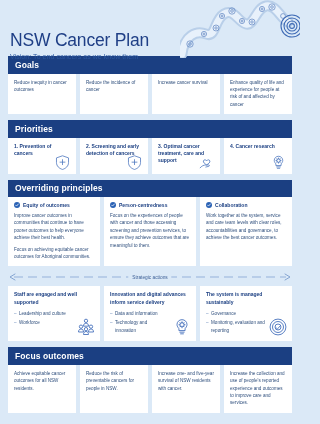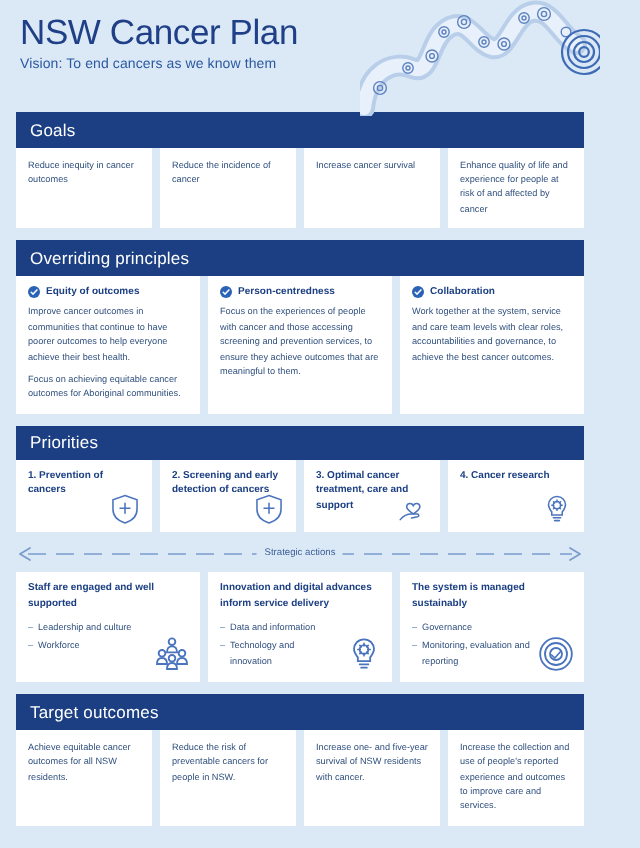--- a/index.html
+++ b/index.html
@@ -8,35 +8,35 @@
     background: #dbe9f7;
     font-family: "Liberation Sans", sans-serif;
     overflow: hidden;
   }
   .page { position: relative; width: 300px; height: 424px; background: #dbe9f7; }
 
   
   .header { position: relative; height: 56px; padding: 7px 0 0 10px; }
   .title {
     font-size: 17.5px; font-weight: 400; color: #1f3f86;
-    letter-spacing: -0.2px; line-height: 1.05;
+    letter-spacing: -0.2px; line-height: 1.05; margin-top: 24px;
   }
   .subtitle {
     font-size: 7px; color: #2c58a0; margin-top: 4px; letter-spacing: 0.05px;
   }
   .header-art {
     position: absolute; right: 0; top: -4px; width: 120px; height: 62px;
     pointer-events: none;
   }
 
   
   .section { margin: 0 8px 6px 8px; }
   .sec-head {
     background: #1b3f82; color: #ffffff;
-    font-size: 8.5px; font-weight: 400; letter-spacing: 0.1px;
+    font-size: 8.5px; font-weight: 700; letter-spacing: 0.1px;
     padding: 3.5px 7px 4px 7px;
   }
   .sec-body { display: flex; gap: 4px; }
   .card {
     background: #ffffff; flex: 1 1 0; min-width: 0;
     padding: 5px 6px 6px 6px; position: relative;
   }
 
   .goal-text, .outcome-text {
     font-size: 4.6px; line-height: 1.62; color: #2f4f7d;
@@ -148,20 +148,61 @@
       </div>
       <div class="card">
         <div class="goal-text">Increase cancer survival</div>
       </div>
       <div class="card">
         <div class="goal-text">Enhance quality of life and experience for people at risk of and affected by cancer</div>
       </div>
     </div>
   </div>
 
+  <div class="section priorities">
+    <div class="sec-head">Priorities</div>
+    <div class="sec-body">
+
+      <div class="card">
+        <div class="pri-title">1. Prevention of cancers</div>
+        <svg class="pri-icon" viewBox="0 0 24 24">
+          <path d="M12 2.5 L20.5 5.5 V12 C20.5 17 16.8 20.4 12 21.8 C7.2 20.4 3.5 17 3.5 12 V5.5 Z" fill="none" stroke="#4a74bd" stroke-width="1.1"></path>
+          <path d="M12 8 V15 M8.5 11.5 H15.5" stroke="#4a74bd" stroke-width="1.1" stroke-linecap="round"></path>
+        </svg>
+      </div>
+
+      <div class="card">
+        <div class="pri-title">2. Screening and early detection of cancers</div>
+        <svg class="pri-icon" viewBox="0 0 24 24">
+          <path d="M12 2.5 L20.5 5.5 V12 C20.5 17 16.8 20.4 12 21.8 C7.2 20.4 3.5 17 3.5 12 V5.5 Z" fill="none" stroke="#4a74bd" stroke-width="1.1"></path>
+          <path d="M12 8 V15 M8.5 11.5 H15.5" stroke="#4a74bd" stroke-width="1.1" stroke-linecap="round"></path>
+        </svg>
+      </div>
+
+      <div class="card">
+        <div class="pri-title">3. Optimal cancer treatment, care and support</div>
+        <svg class="pri-icon" viewBox="0 0 24 24">
+          <path d="M12.2 9.6 C11.2 7.6 8.2 7.7 7.6 9.9 C7.1 11.8 9.4 13.6 12.2 15.4 C15 13.6 17.3 11.8 16.8 9.9 C16.2 7.7 13.2 7.6 12.2 9.6 Z" fill="none" stroke="#4a74bd" stroke-width="1.1"></path>
+          <path d="M3 19.5 C5 17 8 15.5 11 15.5 H15 C16.2 15.5 16.6 17 15.3 17.4 L11 18.4" fill="none" stroke="#4a74bd" stroke-width="1.1" stroke-linecap="round" stroke-linejoin="round"></path>
+        </svg>
+      </div>
+
+      <div class="card">
+        <div class="pri-title">4. Cancer research</div>
+        <svg class="pri-icon" viewBox="0 0 24 24">
+          <path d="M12 3.2 C8.5 3.2 6 5.9 6 9 C6 11.2 7.3 12.7 8.3 14 V16.3 H15.7 V14 C16.7 12.7 18 11.2 18 9 C18 5.9 15.5 3.2 12 3.2 Z" fill="none" stroke="#4a74bd" stroke-width="1.1"></path>
+          <path d="M9.4 18.2 H14.6 M10.3 20.2 H13.7" stroke="#4a74bd" stroke-width="1.1" stroke-linecap="round"></path>
+          <circle cx="12" cy="9.3" r="2.6" fill="none" stroke="#4a74bd" stroke-width="1.1"></circle>
+          <path d="M12 5.6 V7 M12 11.6 V13 M8.3 9.3 H9.7 M14.3 9.3 H15.7 M9.5 6.8 L10.4 7.7 M13.6 10.9 L14.5 11.8 M14.5 6.8 L13.6 7.7 M10.4 10.9 L9.5 11.8" stroke="#4a74bd" stroke-width="1" stroke-linecap="round"></path>
+        </svg>
+      </div>
+
+    </div>
+  </div>
+
   <div class="section principles">
     <div class="sec-head">Overriding principles</div>
     <div class="sec-body">
 
       <div class="card">
         <div class="prin-head">
           <svg class="check-badge" viewBox="0 0 12 12">
             <circle cx="6" cy="6" r="6" fill="#2a62b5"></circle>
             <path d="M3.2 6.2 L5.1 8.1 L8.9 3.9" fill="none" stroke="#fff" stroke-width="1.5" stroke-linecap="round" stroke-linejoin="round"></path>
           </svg>
@@ -184,61 +225,20 @@
 
       <div class="card">
         <div class="prin-head">
           <svg class="check-badge" viewBox="0 0 12 12">
             <circle cx="6" cy="6" r="6" fill="#2a62b5"></circle>
             <path d="M3.2 6.2 L5.1 8.1 L8.9 3.9" fill="none" stroke="#fff" stroke-width="1.5" stroke-linecap="round" stroke-linejoin="round"></path>
           </svg>
           <div class="prin-title">Collaboration</div>
         </div>
         <div class="prin-text">Work together at the system, service and care team levels with clear roles, accountabilities and governance, to achieve the best cancer outcomes.</div>
-      </div>
-
-    </div>
-  </div>
-
-  <div class="section priorities">
-    <div class="sec-head">Priorities</div>
-    <div class="sec-body">
-
-      <div class="card">
-        <div class="pri-title">1. Prevention of cancers</div>
-        <svg class="pri-icon" viewBox="0 0 24 24">
-          <path d="M12 2.5 L20.5 5.5 V12 C20.5 17 16.8 20.4 12 21.8 C7.2 20.4 3.5 17 3.5 12 V5.5 Z" fill="none" stroke="#4a74bd" stroke-width="1.1"></path>
-          <path d="M12 8 V15 M8.5 11.5 H15.5" stroke="#4a74bd" stroke-width="1.1" stroke-linecap="round"></path>
-        </svg>
-      </div>
-
-      <div class="card">
-        <div class="pri-title">2. Screening and early detection of cancers</div>
-        <svg class="pri-icon" viewBox="0 0 24 24">
-          <path d="M12 2.5 L20.5 5.5 V12 C20.5 17 16.8 20.4 12 21.8 C7.2 20.4 3.5 17 3.5 12 V5.5 Z" fill="none" stroke="#4a74bd" stroke-width="1.1"></path>
-          <path d="M12 8 V15 M8.5 11.5 H15.5" stroke="#4a74bd" stroke-width="1.1" stroke-linecap="round"></path>
-        </svg>
-      </div>
-
-      <div class="card">
-        <div class="pri-title">3. Optimal cancer treatment, care and support</div>
-        <svg class="pri-icon" viewBox="0 0 24 24">
-          <path d="M12.2 9.6 C11.2 7.6 8.2 7.7 7.6 9.9 C7.1 11.8 9.4 13.6 12.2 15.4 C15 13.6 17.3 11.8 16.8 9.9 C16.2 7.7 13.2 7.6 12.2 9.6 Z" fill="none" stroke="#4a74bd" stroke-width="1.1"></path>
-          <path d="M3 19.5 C5 17 8 15.5 11 15.5 H15 C16.2 15.5 16.6 17 15.3 17.4 L11 18.4" fill="none" stroke="#4a74bd" stroke-width="1.1" stroke-linecap="round" stroke-linejoin="round"></path>
-        </svg>
-      </div>
-
-      <div class="card">
-        <div class="pri-title">4. Cancer research</div>
-        <svg class="pri-icon" viewBox="0 0 24 24">
-          <path d="M12 3.2 C8.5 3.2 6 5.9 6 9 C6 11.2 7.3 12.7 8.3 14 V16.3 H15.7 V14 C16.7 12.7 18 11.2 18 9 C18 5.9 15.5 3.2 12 3.2 Z" fill="none" stroke="#4a74bd" stroke-width="1.1"></path>
-          <path d="M9.4 18.2 H14.6 M10.3 20.2 H13.7" stroke="#4a74bd" stroke-width="1.1" stroke-linecap="round"></path>
-          <circle cx="12" cy="9.3" r="2.6" fill="none" stroke="#4a74bd" stroke-width="1.1"></circle>
-          <path d="M12 5.6 V7 M12 11.6 V13 M8.3 9.3 H9.7 M14.3 9.3 H15.7 M9.5 6.8 L10.4 7.7 M13.6 10.9 L14.5 11.8 M14.5 6.8 L13.6 7.7 M10.4 10.9 L9.5 11.8" stroke="#4a74bd" stroke-width="1" stroke-linecap="round"></path>
-        </svg>
       </div>
 
     </div>
   </div>
 
   <div class="strategic">
     <svg viewBox="0 0 284 10" preserveAspectRatio="none">
       <line x1="6" y1="5" x2="278" y2="5" stroke="#7a9ccd" stroke-width="0.7" stroke-dasharray="9 5"></line>
       <path d="M7 2 L2 5 L7 8" fill="none" stroke="#7a9ccd" stroke-width="0.9" stroke-linecap="round" stroke-linejoin="round"></path>
       <path d="M277 2 L282 5 L277 8" fill="none" stroke="#7a9ccd" stroke-width="0.9" stroke-linecap="round" stroke-linejoin="round"></path>
@@ -296,21 +296,21 @@
               <circle cx="12" cy="12" r="3.6"></circle>
           </g>
           <path d="M9.4 12.6 L11.3 14.4 L15 10.2" fill="none" stroke="#4a74bd" stroke-width="1" stroke-linecap="round" stroke-linejoin="round"></path>
         </svg>
       </div>
 
     </div>
   </div>
 
   <div class="section outcomes">
-    <div class="sec-head">Target outcomes</div>
+    <div class="sec-head">Focus outcomes</div>
     <div class="sec-body">
       <div class="card">
         <div class="outcome-text">Achieve equitable cancer outcomes for all NSW residents.</div>
       </div>
       <div class="card">
         <div class="outcome-text">Reduce the risk of preventable cancers for people in NSW.</div>
       </div>
       <div class="card">
         <div class="outcome-text">Increase one- and five-year survival of NSW residents with cancer.</div>
       </div>

